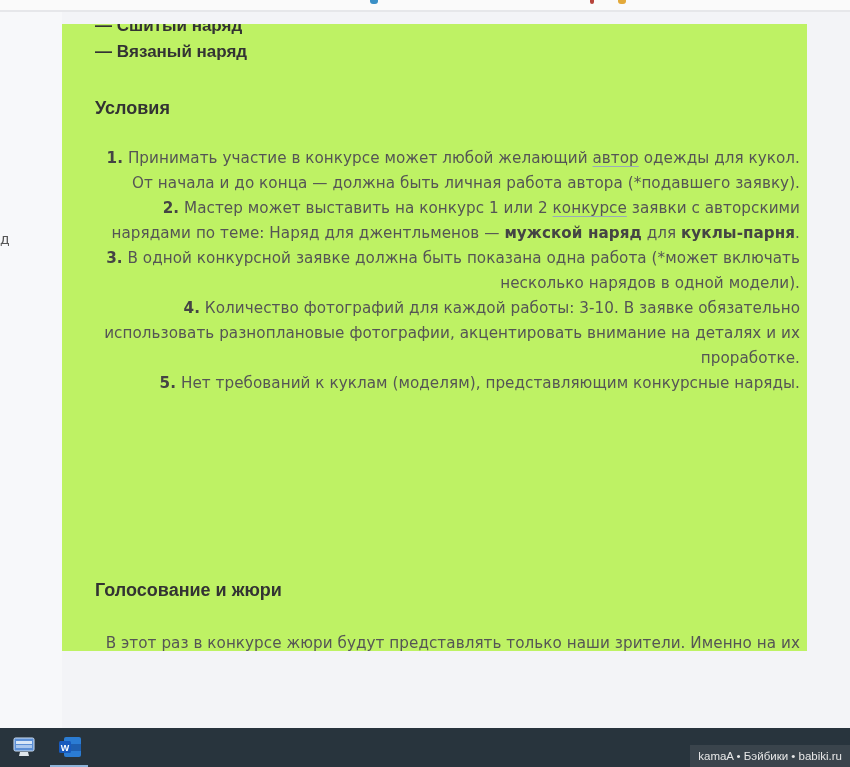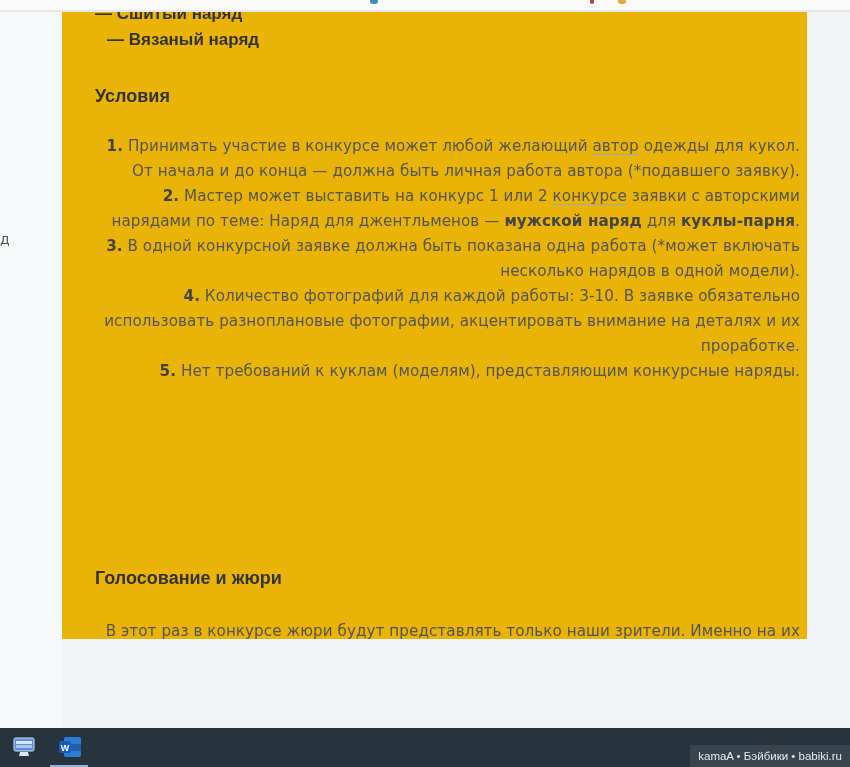--- a/index.html
+++ b/index.html
@@ -14,31 +14,31 @@
     }
     .top-strip .dot { position: absolute; top: 0; height: 4px; width: 8px; border-radius: 0 0 3px 3px; }
     .left-gutter {
       position: absolute; left: 0; top: 12px; width: 62px; height: 716px;
       background: #f7f8fa;
     }
     .left-gutter .frag {
       position: absolute; left: 0; top: 219px; font-size: 14px; color: #555;
     }
     .article {
-      position: absolute; left: 62px; top: 12px; width: 745px; height: 627px;
-      background: #eab308; overflow: hidden;
+      position: absolute; left: 62px; top: 24px; width: 745px; height: 627px;
+      background: #bef264; overflow: hidden;
     }
     .right-gutter {
       position: absolute; left: 807px; top: 12px; width: 43px; height: 716px;
       background: #f3f4f7;
     }
     .content { position: absolute; left: 33px; top: 0; width: 700px; }
     .garment { font-family: "Liberation Sans", sans-serif; font-weight: bold; font-size: 17px; color: #333; line-height: 26px; }
     .garment.first { position: absolute; top: -11px; left: 0; }
-    .garment.second { position: absolute; top: 15px; left: 0; margin-left: 12px; }
+    .garment.second { position: absolute; top: 15px; left: 0; }
     h2 {
       font-family: "Liberation Sans", sans-serif; font-weight: bold; font-size: 18px;
       color: #333; margin: 0; position: absolute; left: 0;
     }
     .para {
       position: absolute; left: 0; width: 705px;
       font-family: "DejaVu Sans", sans-serif; font-size: 15.2px; color: #555;
       line-height: 25px; letter-spacing: 0.05px; text-align: right;
     }
     .para b { color: #444; }

